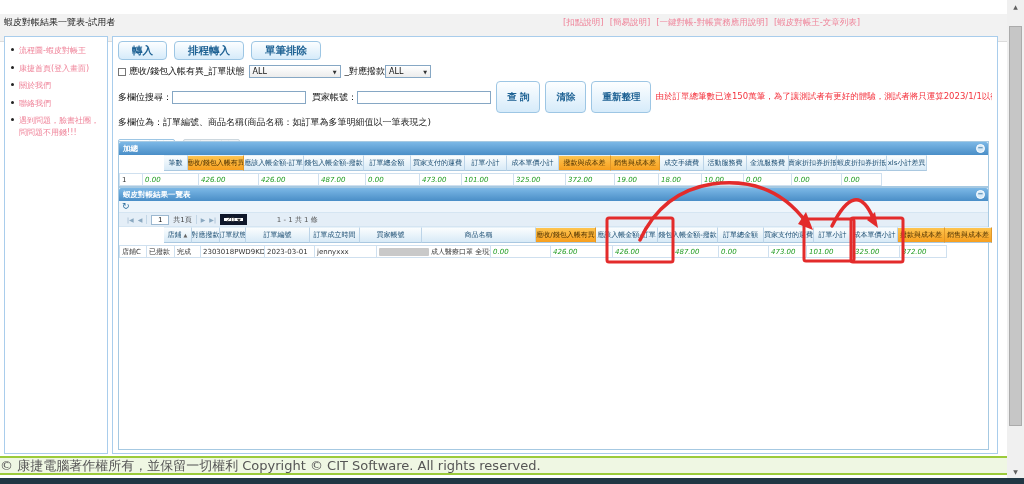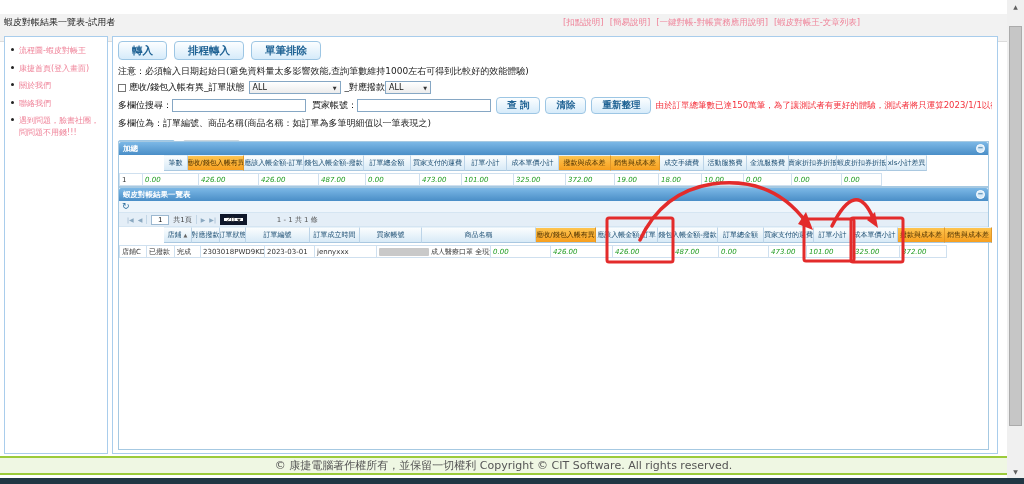--- a/index.html
+++ b/index.html
@@ -19,21 +19,21 @@
   .sidebar ul { list-style:none; }
   .sidebar li { position:relative; padding-left:10px; margin-bottom:6px; font-size:8px; line-height:1.45; color:#ef8298; cursor:pointer; }
   .sidebar li .bullet { position:absolute; left:2px; top:3px; width:3px; height:3px; background:#222; border-radius:50%; }
 
   
   .panel { position:absolute; left:112px; top:36px; width:886px; height:418px; border:1px solid #a9cdec; background:#fff; padding:3px 5px; }
   .tabs-row { display:flex; height:21px; margin-top:1px; }
   .btn { display:inline-flex; align-items:center; justify-content:center; border:1px solid #9dc6e4; border-radius:4px;
          background:linear-gradient(#fcfeff,#d6ebfa); color:#1d6193; font-family:inherit; cursor:pointer; }
   .btn.tab { height:19px; padding:0 13px; font-size:10.5px; font-weight:bold; margin-right:7px; }
-  .btn.act { height:17px; padding:0 10px; font-size:9.5px; font-weight:bold; margin-left:5px; }
+  .btn.act { height:17px; padding:15px 10px; font-size:9.5px; font-weight:bold; margin-left:5px; }
   .btn.sm { height:13px; padding:0 5px; font-size:7.5px; border-radius:2px; margin-right:3px; }
   .btn.disabled { color:#9aa8b2; background:#eef2f5; border-color:#ccd7de; cursor:default; }
   .red { color:#f4323d; font-size:8.5px; white-space:nowrap; overflow:hidden; }
   .note { font-size:9px; color:#1a1a1a; margin-top:3px; white-space:nowrap; overflow:hidden; }
   .frow { display:flex; align-items:center; margin-top:3px; font-size:9px; color:#111; white-space:nowrap; }
   .lbl { flex:0 0 auto; }
   .ml6 { margin-left:6px; } .ml4 { margin-left:4px; } .ml8 { margin-left:8px; }
   .inp { height:13px; border:1px solid #86a7c4; font-size:8px; padding:0 3px; font-family:inherit; background:#fff; }
   .w100{width:100px;} .w140{width:140px;} .w150{width:150px;}
   .sel { display:inline-flex; align-items:center; justify-content:space-between; border:1px solid #86a7c4;
@@ -79,21 +79,21 @@
   .annotations { position:absolute; left:0; top:0; width:1024px; height:484px; pointer-events:none; z-index:40; }
 
   
   .vscroll { position:absolute; right:0; top:0; width:17px; height:484px; background:#f0f0f0; }
   .vscroll .arr { position:absolute; left:0; width:17px; text-align:center; font-size:6px; color:#606060; }
   .vscroll .thumb { position:absolute; left:2px; top:26px; width:13px; height:400px; background:#c6c6c6; border:1px solid #ababab; }
 
   
   .footer { position:absolute; left:0; top:456px; width:1007px; }
   .fline { height:2px; background:#9ccb3b; }
-  .fband { height:15px; background:#eff7e3; display:flex; align-items:center; justify-content:center; font-size:11px; color:#555; }
+  .fband { height:15px; background:#eff7e3; display:flex; align-items:center; font-size:13px; color:#555; }
   .bottombar { position:absolute; left:0; bottom:0; width:1024px; height:6px; background:#203744; z-index:60; }
 </style>
 </head>
 <body>
 
 <div class="page">
 
 
   <div class="subbar">
     <span>蝦皮對帳結果一覽表-試用者</span>
@@ -116,21 +116,20 @@
   </aside>
 
   <main class="panel">
 
     <div class="tabs-row">
       <button class="btn tab">轉入</button>
       <button class="btn tab">排程轉入</button>
       <button class="btn tab">單筆排除</button>
     </div>
 
-    <div class="note">注意：必須輸入日期起始日(避免資料量太多影響效能,查詢筆數維持1000左右可得到比較好的效能體驗)</div>
 
 
     <div class="frow">
       <span class="cb"></span>
       <span class="lbl">應收/錢包入帳有異_訂單狀態</span>
       <span class="sel w92 ml4">
           <span>ALL</span>
           <span class="caret">▼</span>
         </span>
       <span class="lbl ml4">_對應撥款</span>

